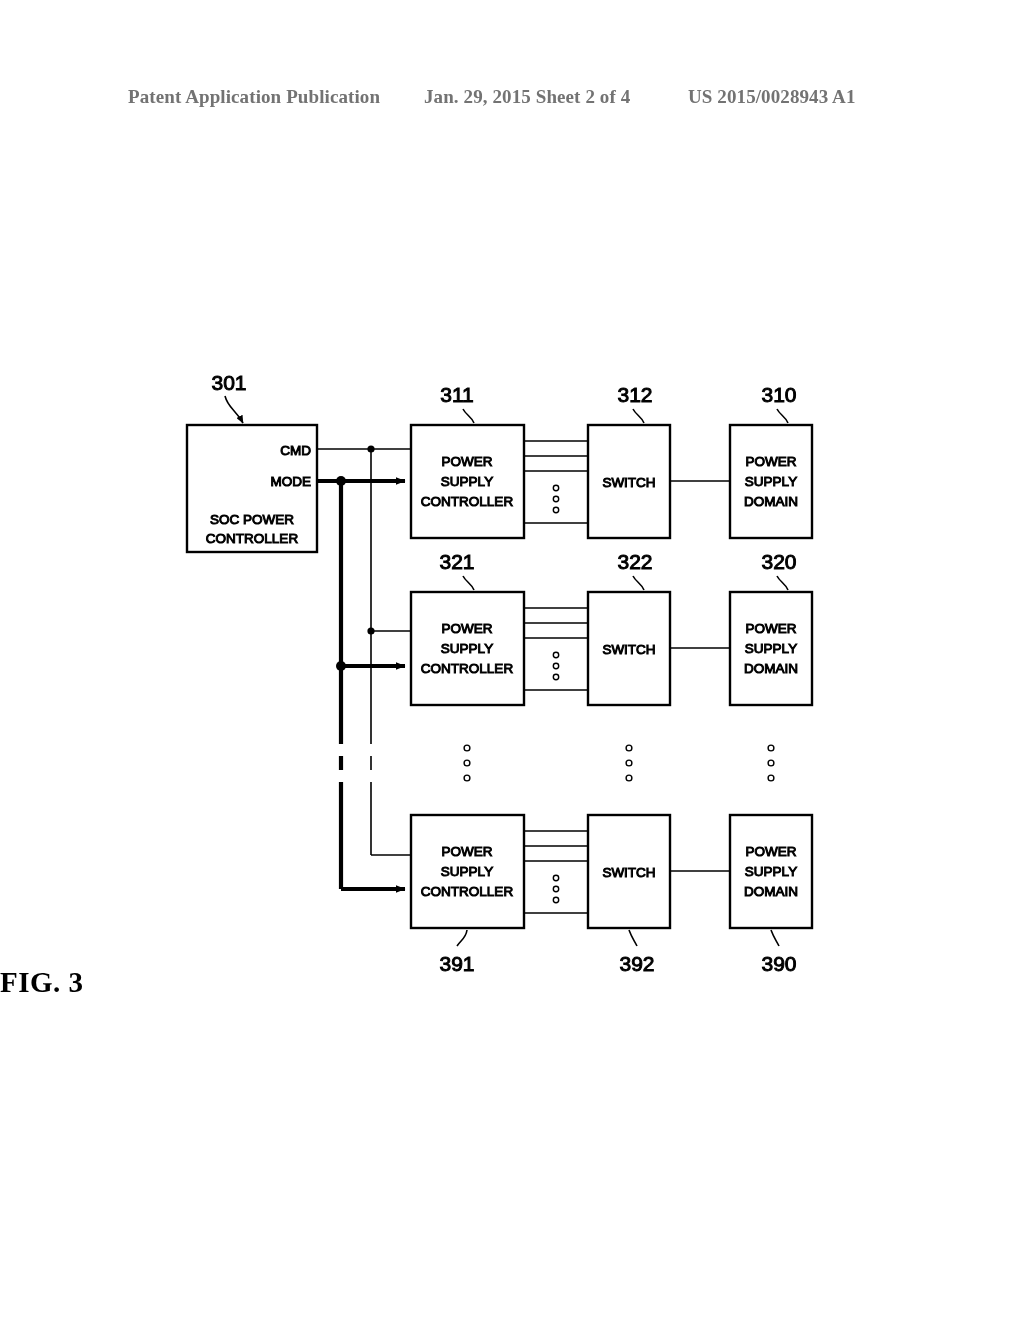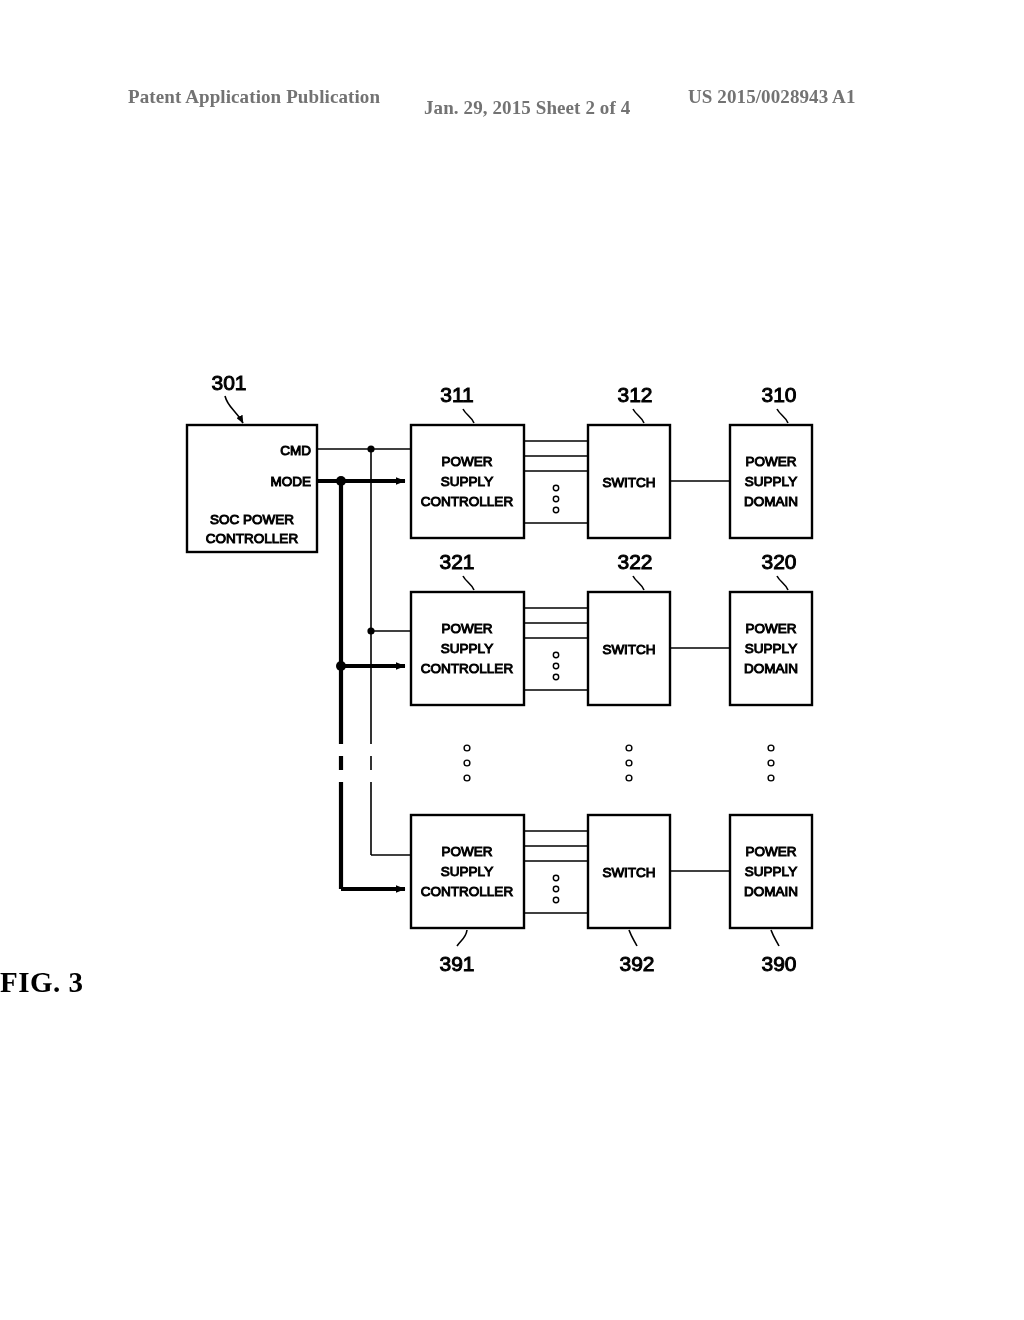--- a/index.html
+++ b/index.html
@@ -27,21 +27,21 @@
   #page-header .hdr-item {
     position: absolute;
     font-family: "Liberation Serif", serif;
     font-weight: bold;
     font-size: 19px;
     letter-spacing: 0.1px;
     white-space: nowrap;
     color: #737373;
   }
   #hdr-pub   { left: 128px; top: 0; }
-  #hdr-date  { left: 424px; top: 11px; }
+  #hdr-date  { left: 424px; top: 0; }
   #hdr-num   { left: 688px; top: 0; }
 
   
   #figure {
     position: absolute;
     left: 0;
     top: 0;
     width: 1024px;
     height: 1320px;
   }

